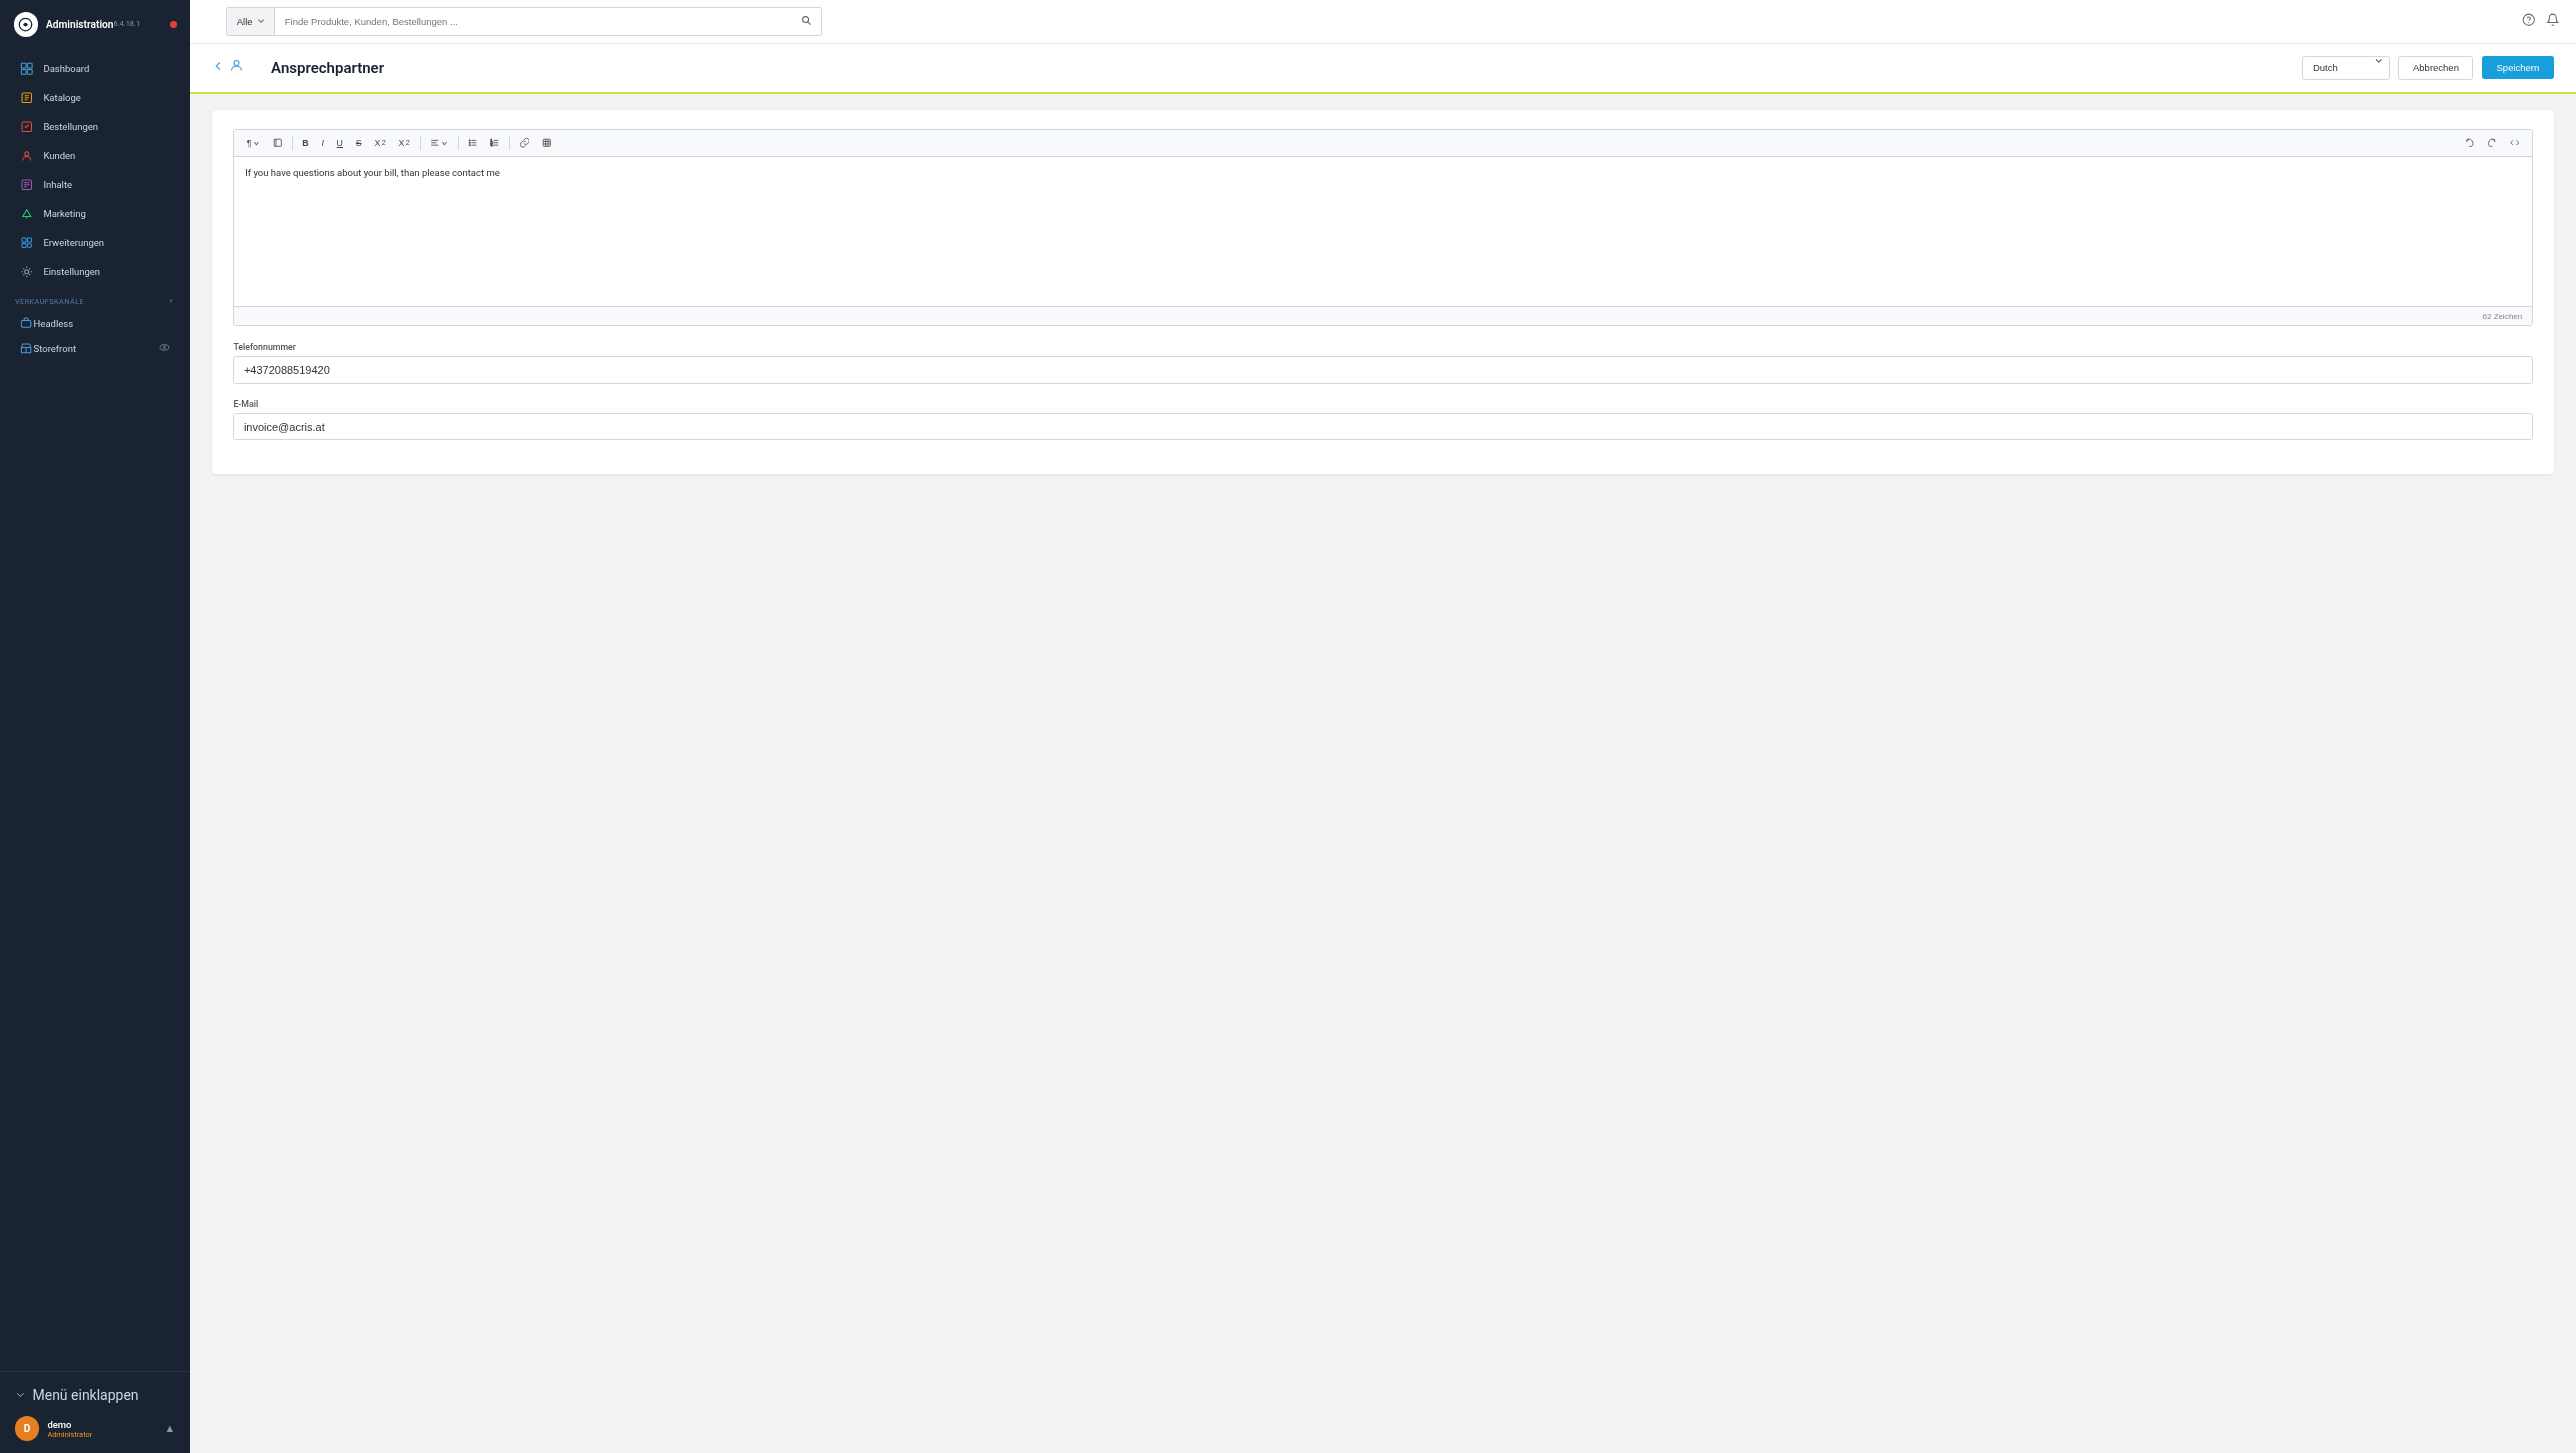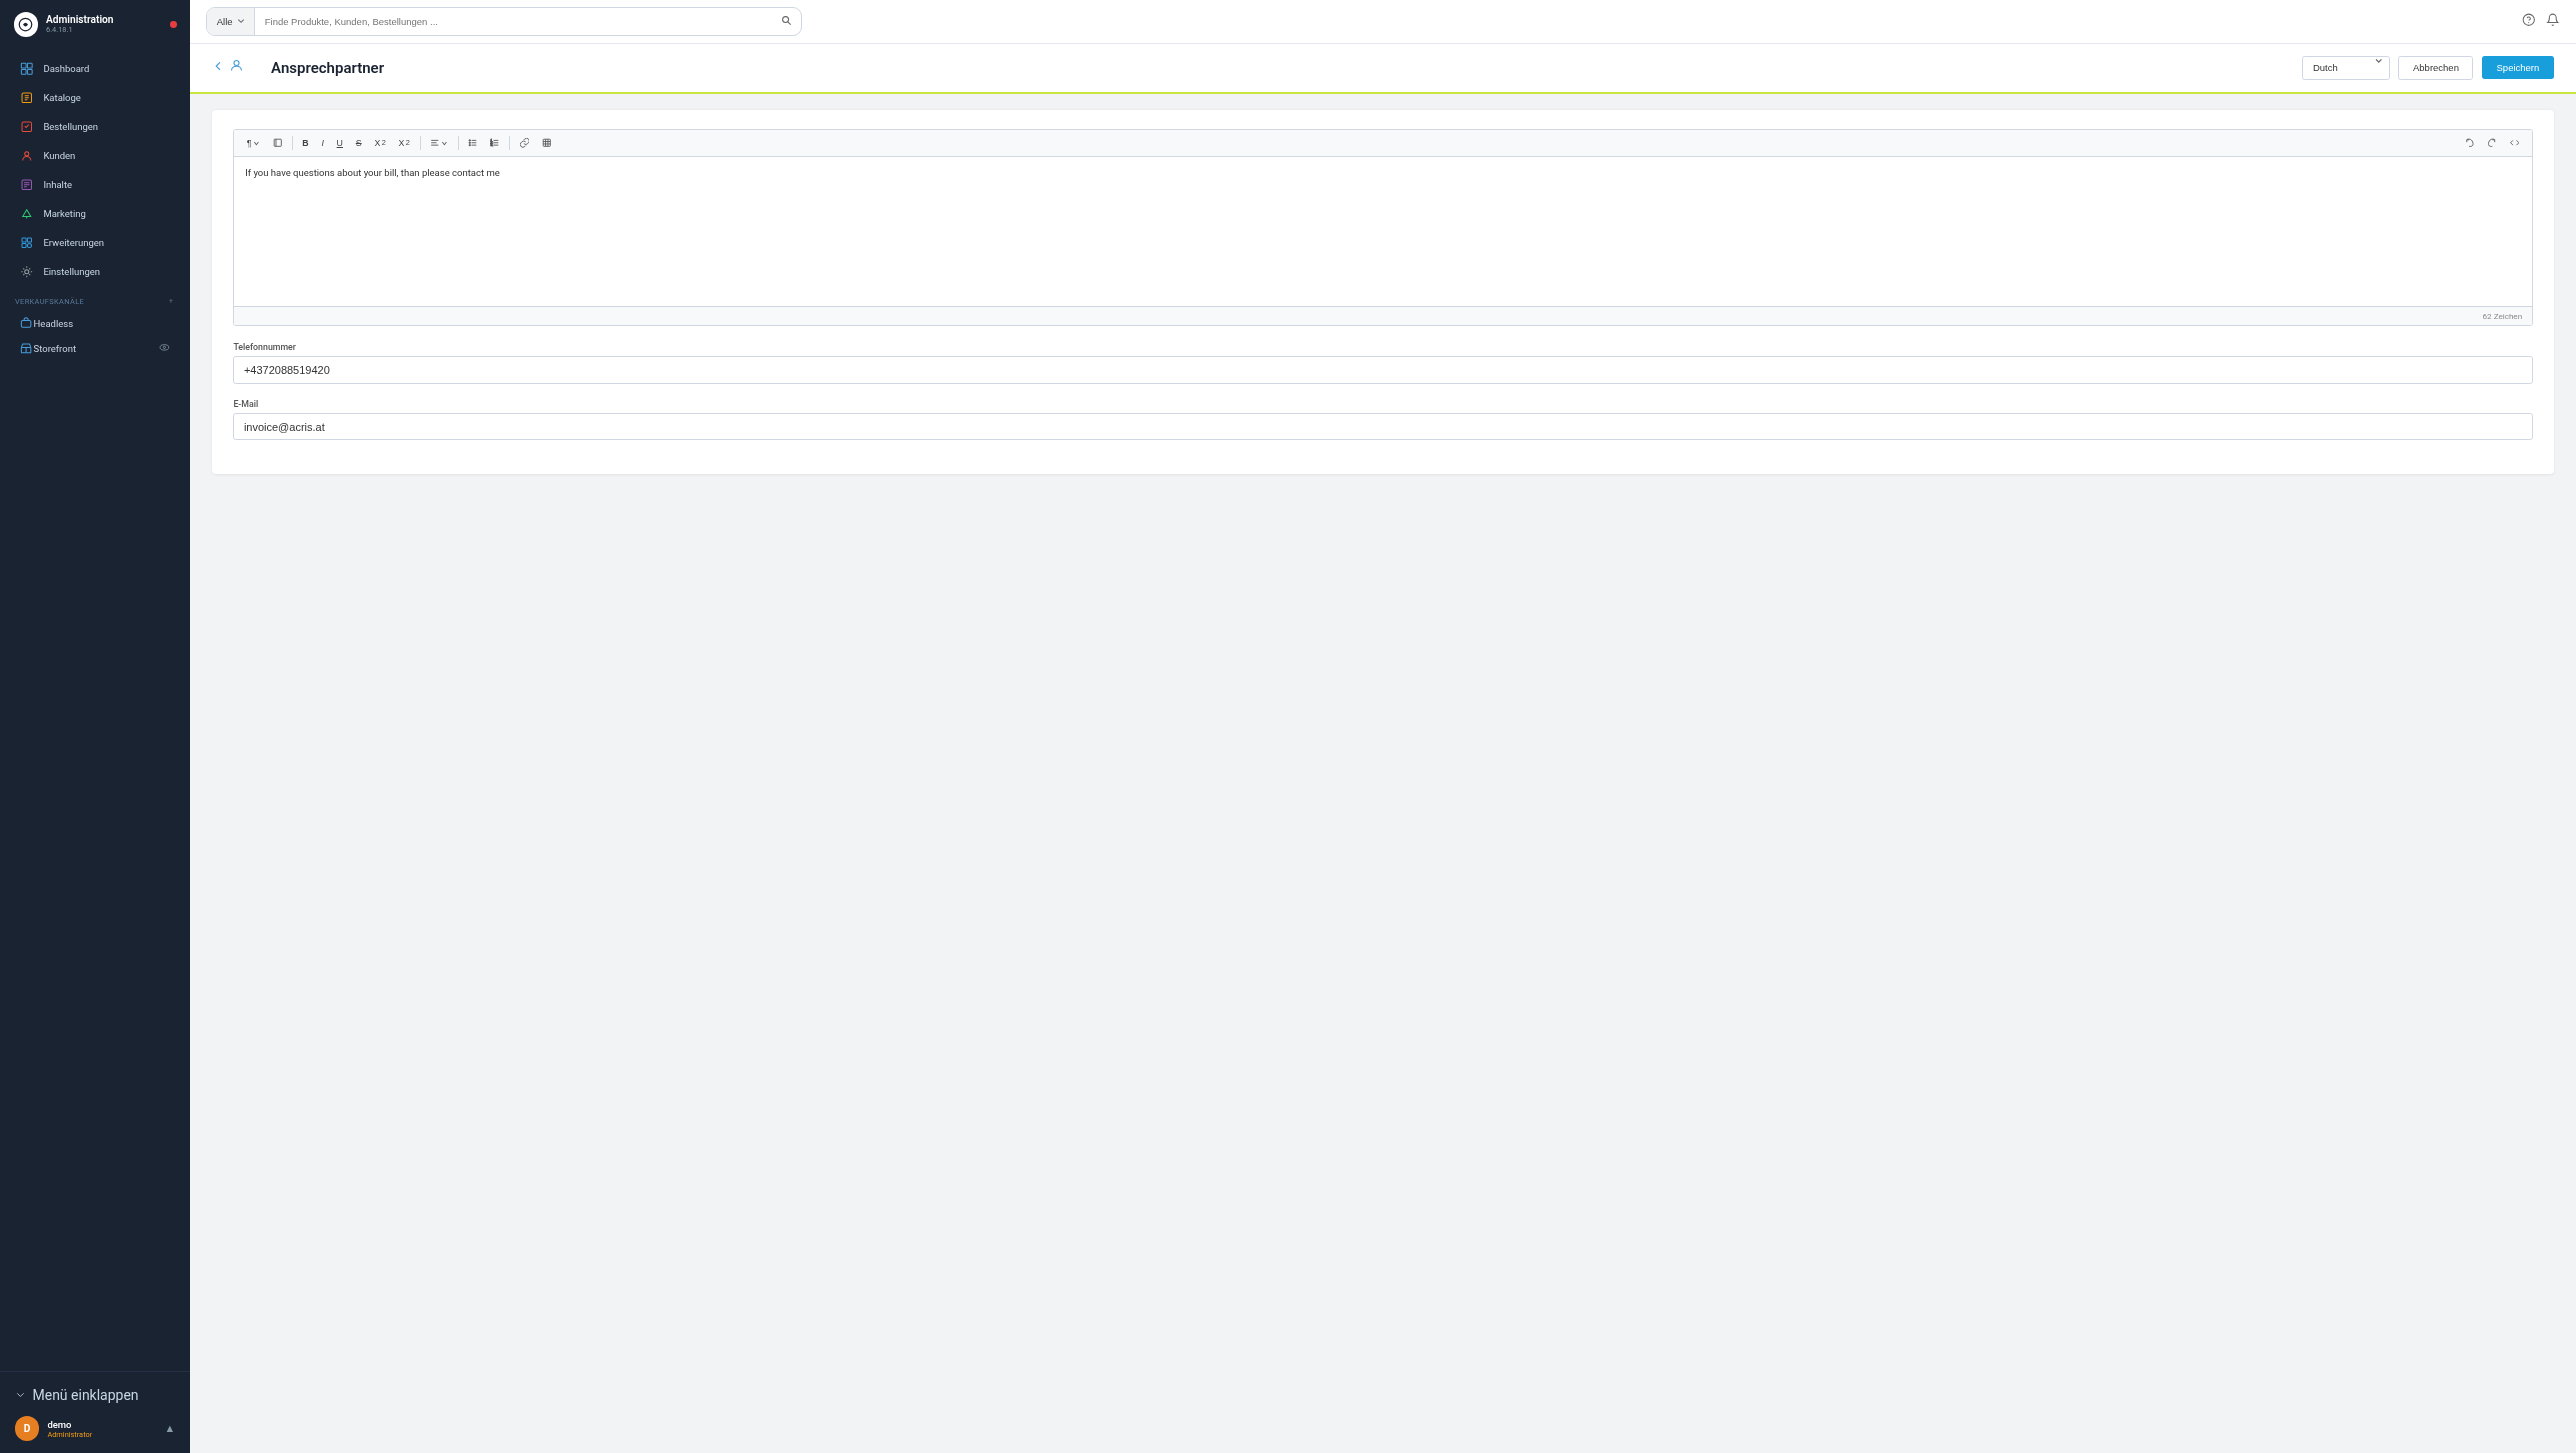--- a/index.html
+++ b/index.html
@@ -23,21 +23,21 @@
       padding: 12.2px 13.5px;
     }
     .sidebar-logo {
       width: 24.4px;
       height: 24.4px;
       background: #fff;
       border-radius: 50%;
       display: flex; align-items: center; justify-content: center;
     }
     .sidebar-logo svg { width: 15px; height: 15px; }
-    .sidebar-app-info { display: flex; flex-direction: column; }
+    .sidebar-app-info { display: flex; flex-direction: row; }
     .sidebar-app-name { font-size: 10.2px; font-weight: 600; color: #fff; }
     .sidebar-app-version { font-size: 7.4px; color: #8899aa; }
     .sidebar-red-dot { width: 6.8px; height: 6.8px; background: #e53e3e; border-radius: 50%; margin-left: auto; }
 
     .sidebar-nav { flex: 1; padding: 5.4px 0; }
     .sidebar-nav-item {
       display: flex;
       align-items: center;
       gap: 9.5px;
       padding: 7.4px 15px;
@@ -114,24 +114,25 @@
       padding: 6.8px 16.2px;
       display: flex;
       align-items: center;
       gap: 8.1px;
       border-bottom: 0.7px solid #e5e9ef;
       flex-shrink: 0;
     }
     .search-wrap {
       display: flex;
       border: 0.7px solid #d0d7e2;
-      border-radius: 9px;
+      border-radius: 2px;
       overflow: hidden;
       flex: 1;
       max-width: 596px;
+      margin-left: 20px;
     }
     .search-type-btn {
       background: #f1f3f5;
       border: none;
       border-right: 0.7px solid #d0d7e2;
       padding: 6.1px 9.5px;
       font-size: 9.5px;
       cursor: pointer;
       display: flex; align-items: center; gap: 4.1px;
       color: #333;

